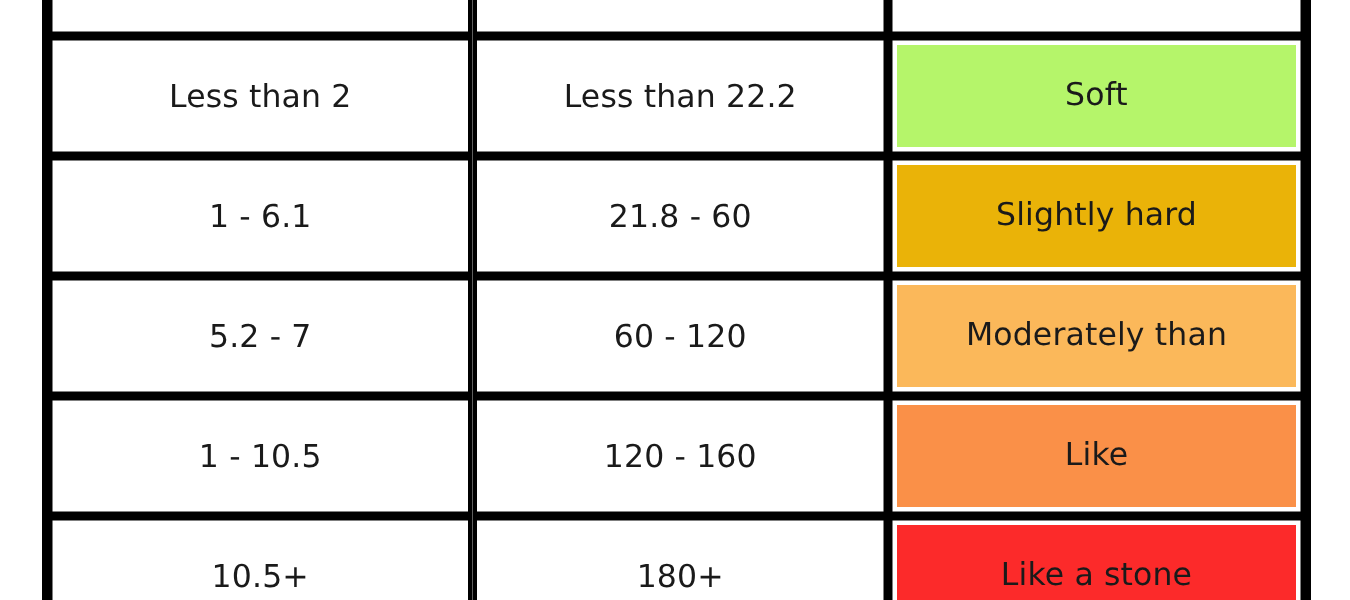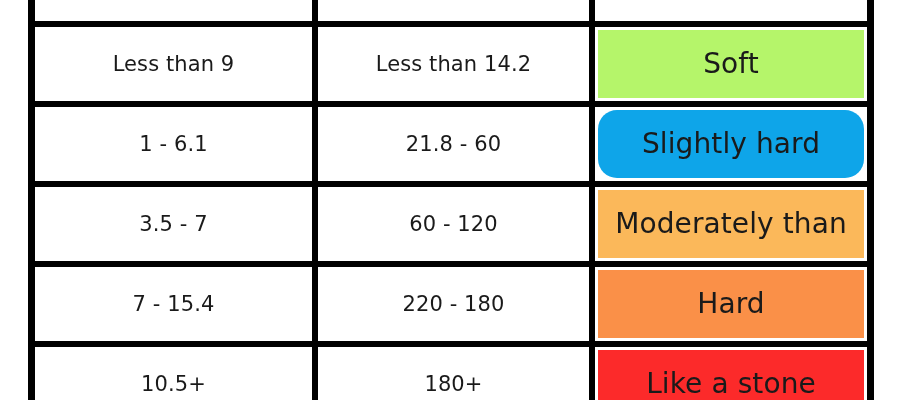--- a/index.html
+++ b/index.html
@@ -58,21 +58,21 @@
     padding: 3px !important;
     background: #ffffff;
   }
   .swatch {
     width: 100%;
     height: 100%;
     display: flex;
     align-items: center;
     justify-content: center;
     box-sizing: border-box;
-    font-size: 28px;
+    font-size: 21px;
     color: #1a1a1a;
     line-height: 1.1;
   }
 
   .header-cell {
     font-size: 20px;
     font-weight: 400;
   }
 </style>
 </head>
@@ -88,48 +88,48 @@
     <thead>
       <tr>
         <th class="header-cell">°dH (German degrees)</th>
         <th class="header-cell">mg/L (ppm)</th>
         <th class="header-cell">Water hardness</th>
       </tr>
     </thead>
     <tbody>
 
       <tr>
-        <td>Less than 9</td>
-        <td>Less than 14.2</td>
+        <td>Less than 2</td>
+        <td>Less than 22.2</td>
         <td class="swatch-cell">
           <div class="swatch" style="background-color: rgb(181, 245, 106);">Soft</div>
         </td>
       </tr>
 
       <tr>
         <td>1 - 6.1</td>
         <td>21.8 - 60</td>
         <td class="swatch-cell">
-          <div class="swatch" style="background-color: #0ea5e9; border-radius: 19px;">Slightly hard</div>
+          <div class="swatch" style="background-color: #eab308;">Slightly hard</div>
         </td>
       </tr>
 
       <tr>
-        <td>3.5 - 7</td>
+        <td>5.2 - 7</td>
         <td>60 - 120</td>
         <td class="swatch-cell">
           <div class="swatch" style="background-color: rgb(251, 184, 90);">Moderately than</div>
         </td>
       </tr>
 
       <tr>
-        <td>7 - 15.4</td>
-        <td>220 - 180</td>
+        <td>1 - 10.5</td>
+        <td>120 - 160</td>
         <td class="swatch-cell">
-          <div class="swatch" style="background-color: rgb(250, 144, 72);">Hard</div>
+          <div class="swatch" style="background-color: rgb(250, 144, 72);">Like</div>
         </td>
       </tr>
 
       <tr>
         <td>10.5+</td>
         <td>180+</td>
         <td class="swatch-cell">
           <div class="swatch" style="background-color: rgb(252, 42, 42);">Like a stone</div>
         </td>
       </tr>

